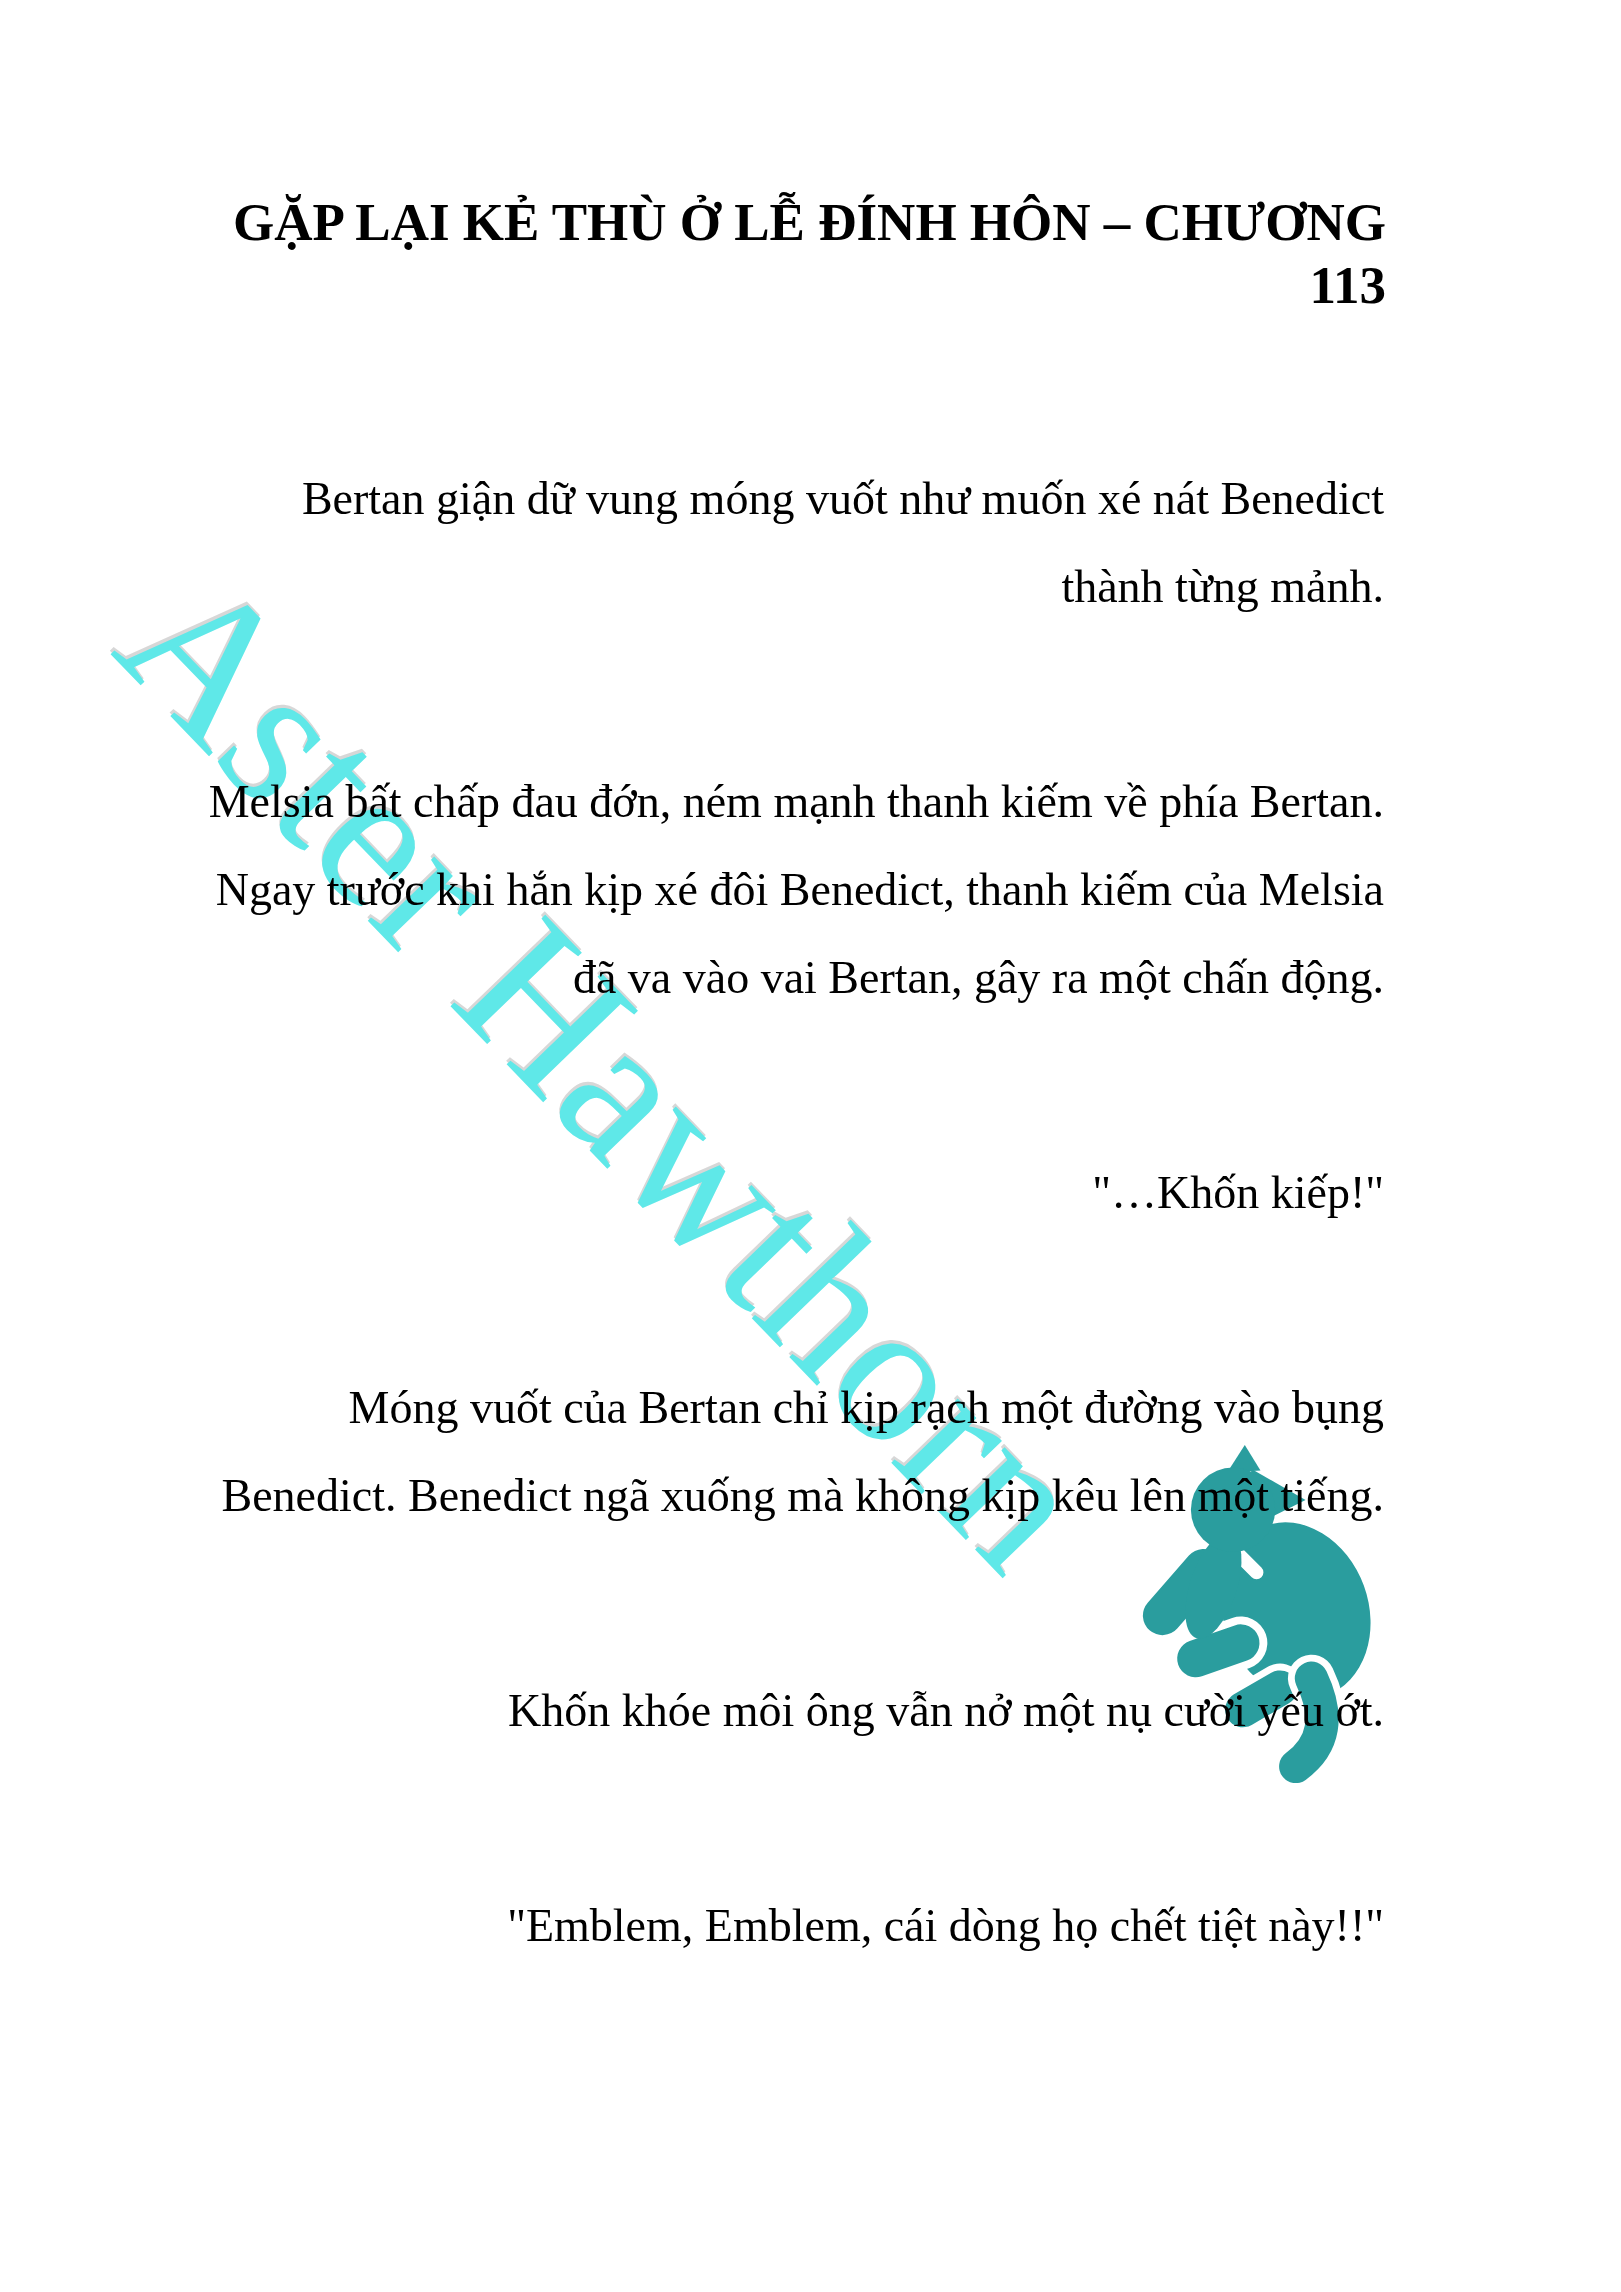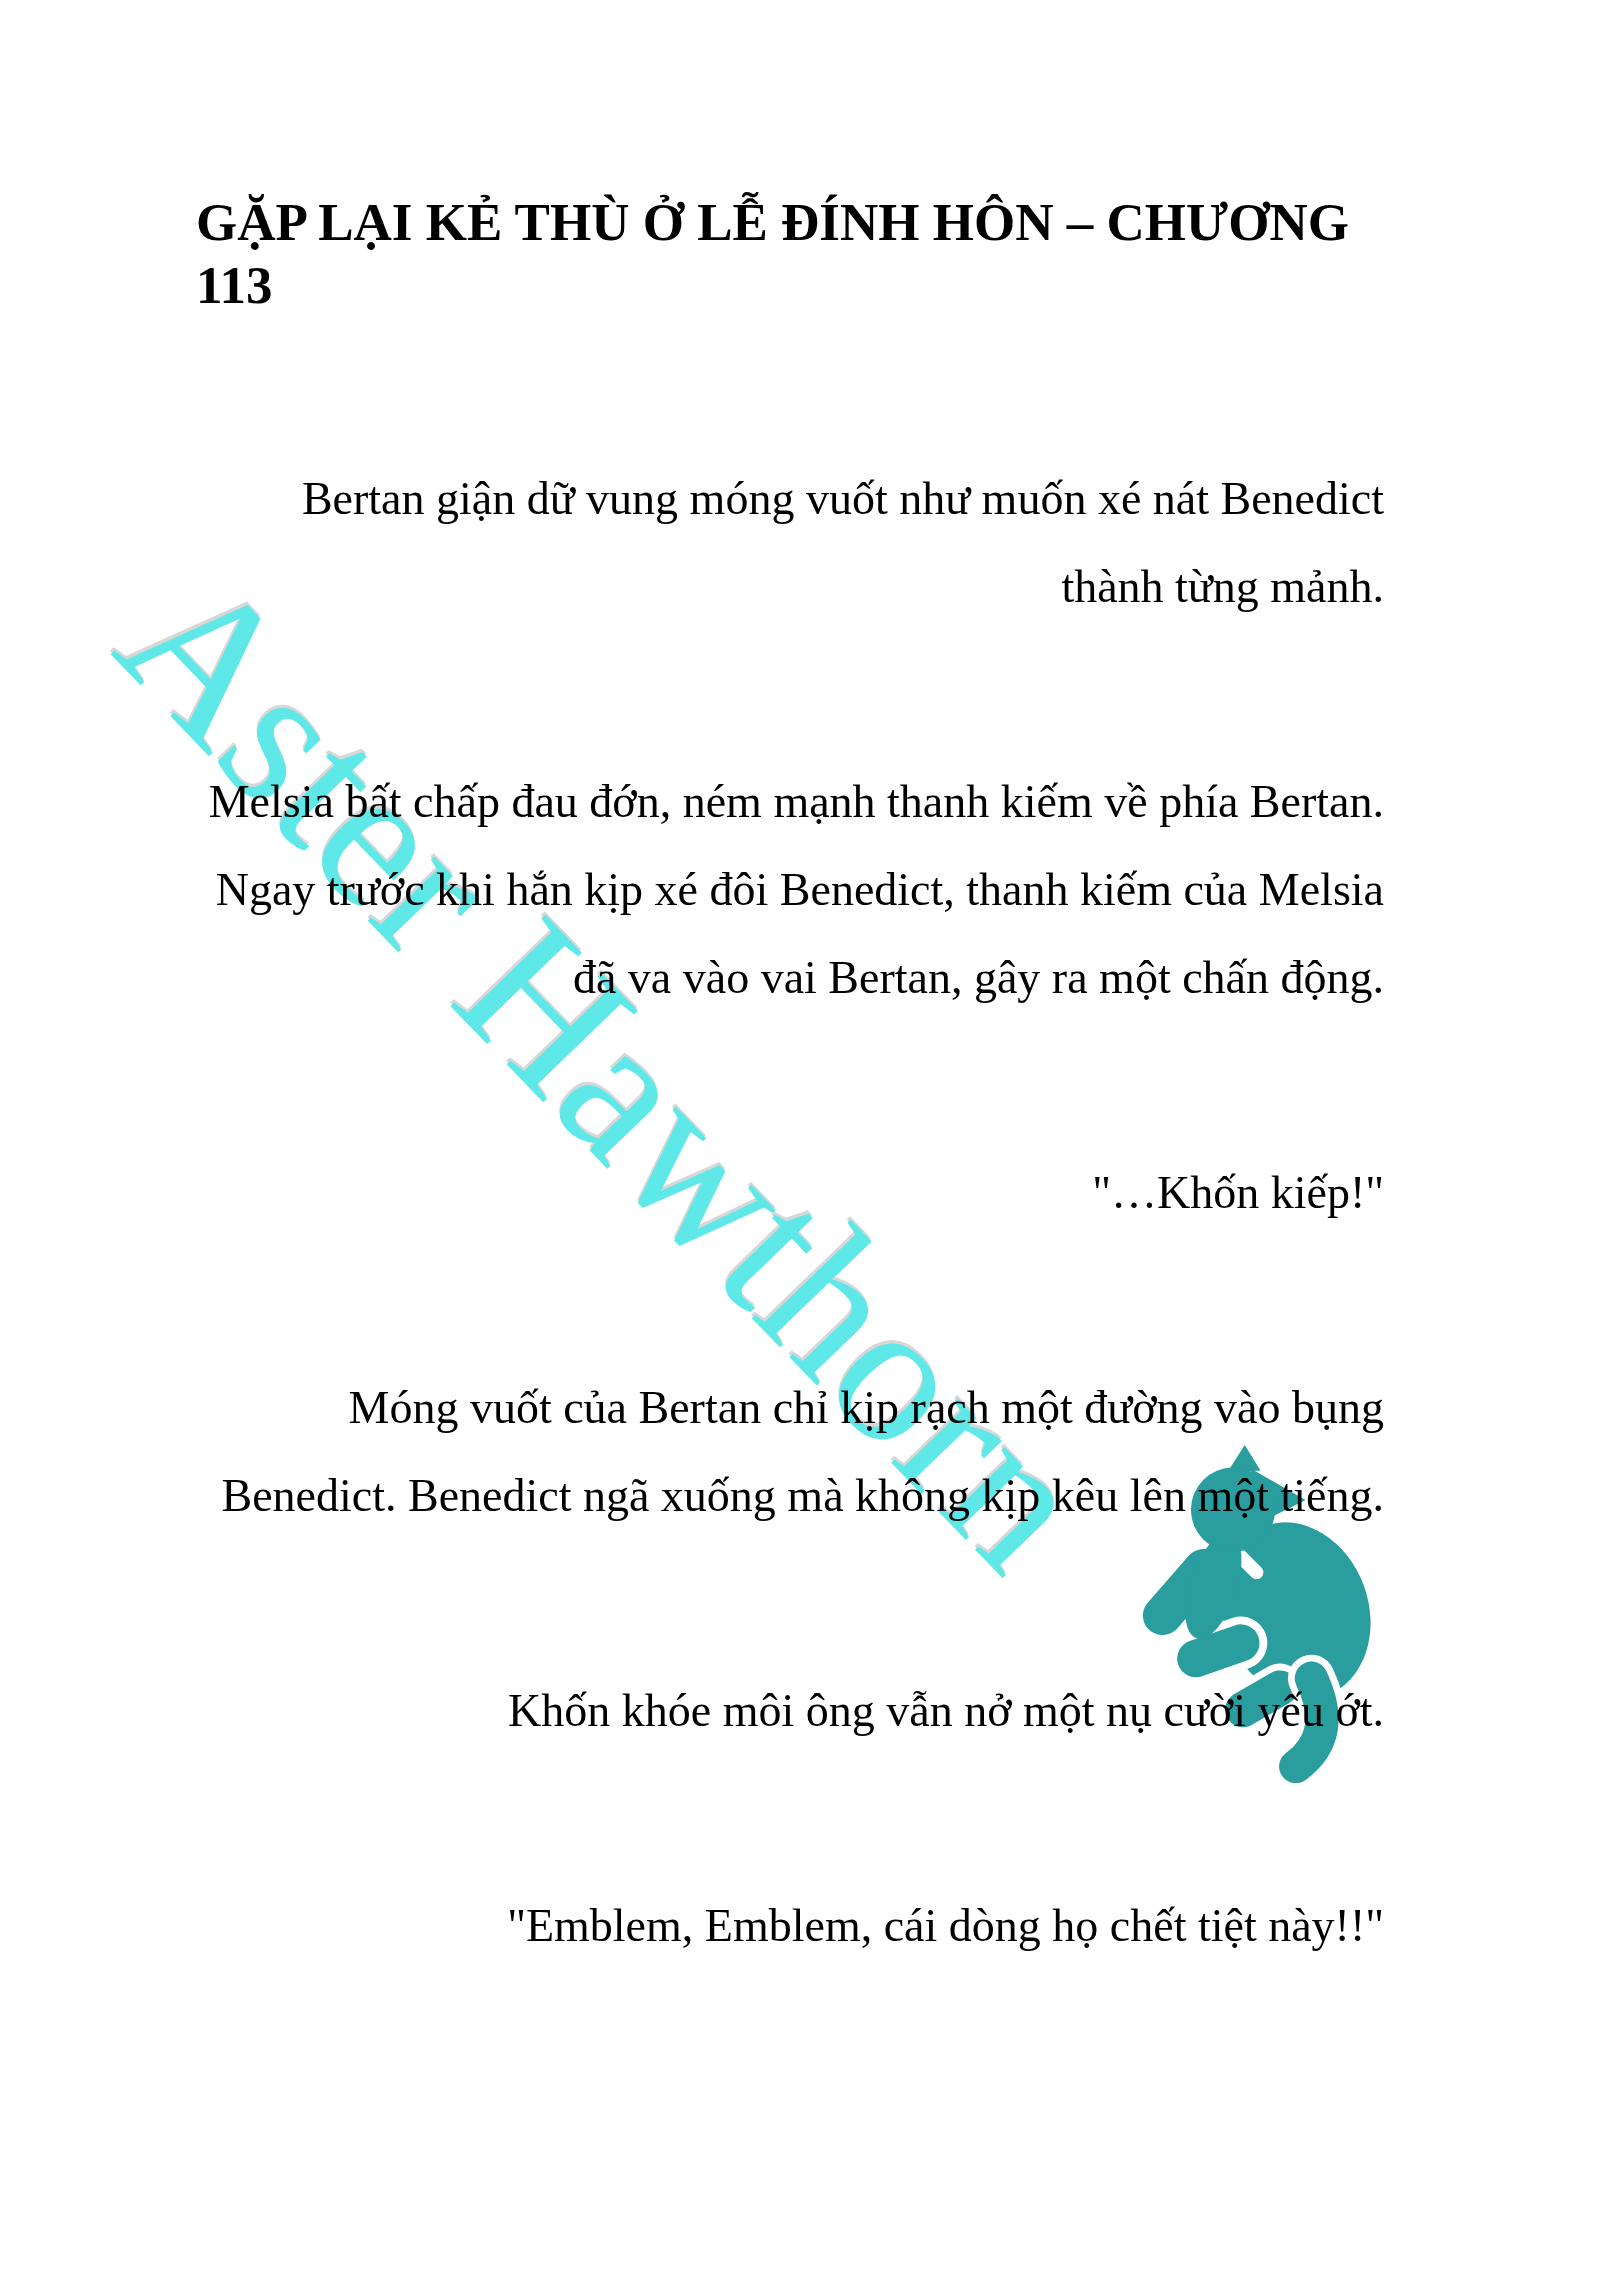--- a/index.html
+++ b/index.html
@@ -39,21 +39,21 @@
   .white-stroke { stroke: #ffffff; fill: none; }
   .content {
     position: relative;
     z-index: 2;
     padding: 191px 235px 0 196px;
   }
   .title {
     font-size: 53px;
     font-weight: bold;
     line-height: 63px;
-    text-align: left;
+    text-align: right;
     width: 1190px;
   }
   .paragraphs p {
     font-size: 46px;
     line-height: 88px;
     margin: 0 0 127px 0;
     width: 1188px;
     text-align: right;
   }
   .paragraphs p:first-child { margin-top: 138px; }

